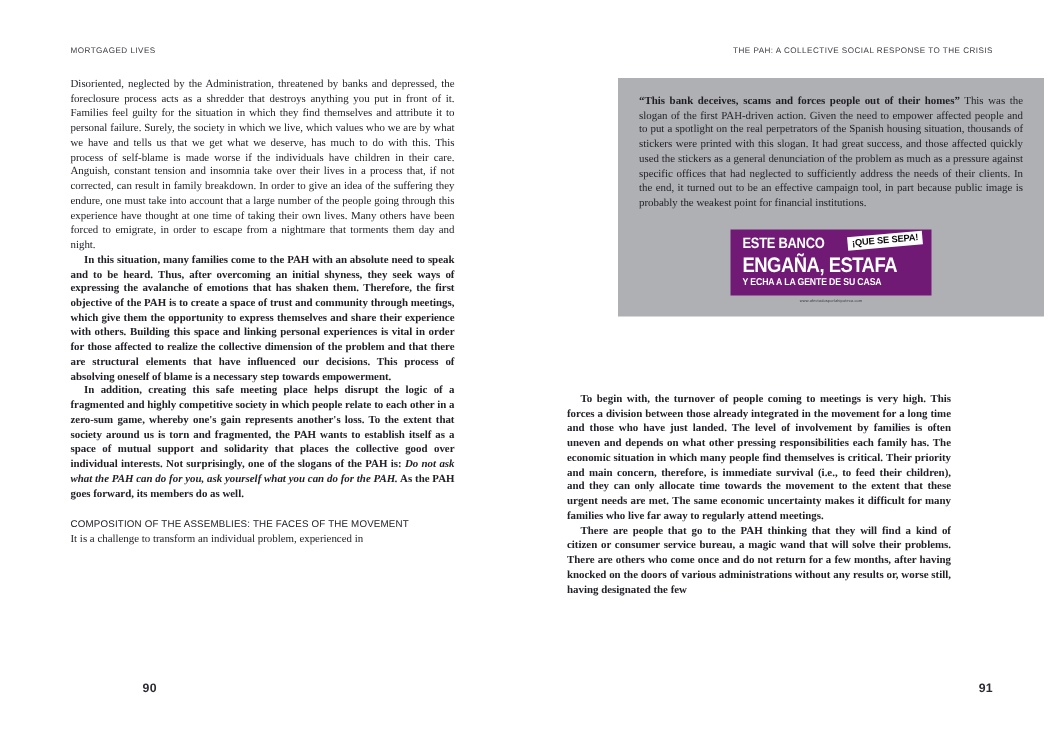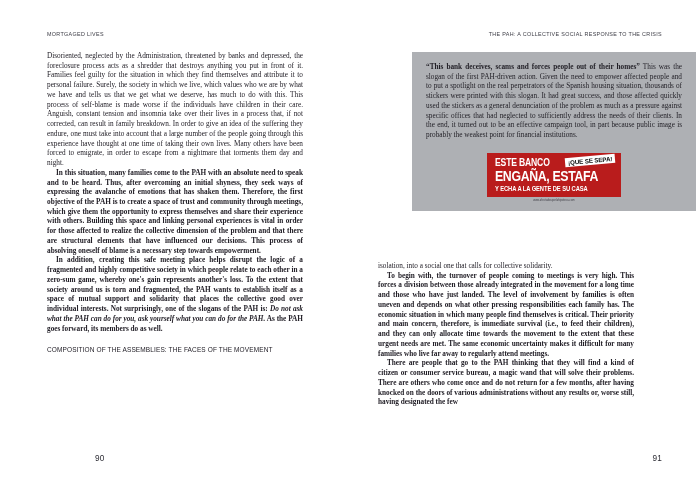--- a/index.html
+++ b/index.html
@@ -42,21 +42,21 @@
   }
   .page-left .running-head { left: 47px; }
   .page-right .running-head { right: 38px; text-align: right; }
 
   
   .folio {
     position: absolute;
     bottom: 36px;
     font-family: "Liberation Sans", sans-serif;
     font-size: 8.2px;
-    font-weight: normal;
+    font-weight: bold;
     color: #2b2b33;
     letter-spacing: 0.2px;
     padding-left: 48px;
   }
   .page-left .folio { left: 47px; }
   .page-right .folio { right: 38px; text-align: right; }
 
   
   .col {
     position: absolute;
@@ -114,21 +114,21 @@
   .sticker-wrap {
     margin-top: 12px;
     display: flex;
     flex-direction: column;
     align-items: center;
   }
   .sticker {
     position: relative;
     width: 134px;
     height: 44px;
-    background: #b91c1c;
+    background: #701a75;
     overflow: hidden;
   }
   .sticker .line1,
   .sticker .line2,
   .sticker .line3 {
     position: absolute;
     left: 8px;
     color: #ffffff;
     font-family: "Liberation Sans", sans-serif;
     font-weight: bold;
@@ -185,20 +185,21 @@
   <div class="page page-left">
 
     <div class="running-head">MORTGAGED LIVES</div>
 
     <div class="col">
       <p>Disoriented, neglected by the Administration, threatened by banks and depressed, the foreclosure process acts as a shredder that destroys anything you put in front of it. Families feel guilty for the situation in which they find themselves and attribute it to personal failure. Surely, the society in which we live, which values who we are by what we have and tells us that we get what we deserve, has much to do with this. This process of self-blame is made worse if the individuals have children in their care. Anguish, constant tension and insomnia take over their lives in a process that, if not corrected, can result in family breakdown. In order to give an idea of the suffering they endure, one must take into account that a large number of the people going through this experience have thought at one time of taking their own lives. Many others have been forced to emigrate, in order to escape from a nightmare that torments them day and night.</p>
       <p class="ind">In this situation, many families come to the PAH with an absolute need to speak and to be heard. Thus, after overcoming an initial shyness, they seek ways of expressing the avalanche of emotions that has shaken them. Therefore, the first objective of the PAH is to create a space of trust and community through meetings, which give them the opportunity to express themselves and share their experience with others. Building this space and linking personal experiences is vital in order for those affected to realize the collective dimension of the problem and that there are structural elements that have influenced our decisions. This process of absolving oneself of blame is a necessary step towards empowerment.</p>
       <p class="ind"><span>In addition, creating this safe meeting place helps disrupt the logic of a fragmented and highly competitive society in which people relate to each other in a zero-sum game, whereby one's gain represents another's loss. To the extent that society around us is torn and fragmented, the PAH wants to establish itself as a space of mutual support and solidarity that places the collective good over individual interests. Not surprisingly, one of the slogans of the PAH is: </span><i>Do not ask what the PAH can do for you, ask yourself what you can do for the PAH.</i><span> As the PAH goes forward, its members do as well.</span></p>
 
       <div class="sec-head">COMPOSITION OF THE ASSEMBLIES: THE FACES OF THE MOVEMENT</div>
+      <p>It is a challenge to transform an individual problem, experienced in</p>
     </div>
 
     <div class="folio">90</div>
   </div>
 
   <div class="page page-right">
 
     <div class="running-head">THE PAH: A COLLECTIVE SOCIAL RESPONSE TO THE CRISIS</div>
 
     <div class="callout">
@@ -209,21 +210,20 @@
           <span class="line1">ESTE BANCO</span>
           <span class="tag">¡QUE SE SEPA!</span>
           <span class="line2">ENGAÑA, ESTAFA</span>
           <span class="line3">Y ECHA A LA GENTE DE SU CASA</span>
         </div>
         <div class="sticker-caption">www.afectadosporlahipoteca.com</div>
       </div>
     </div>
 
     <div class="col" style="top:262px;">
-      <p>isolation, into a social one that calls for collective solidarity.</p>
       <p class="ind">To begin with, the turnover of people coming to meetings is very high. This forces a division between those already integrated in the movement for a long time and those who have just landed. The level of involvement by families is often uneven and depends on what other pressing responsibilities each family has. The economic situation in which many people find themselves is critical. Their priority and main concern, therefore, is immediate survival (i.e., to feed their children), and they can only allocate time towards the movement to the extent that these urgent needs are met. The same economic uncertainty makes it difficult for many families who live far away to regularly attend meetings.</p>
       <p class="ind">There are people that go to the PAH thinking that they will find a kind of citizen or consumer service bureau, a magic wand that will solve their problems. There are others who come once and do not return for a few months, after having knocked on the doors of various administrations without any results or, worse still, having designated the few</p>
     </div>
 
     <div class="folio">91</div>
   </div>
 
 </div>
 
 </body></html>

